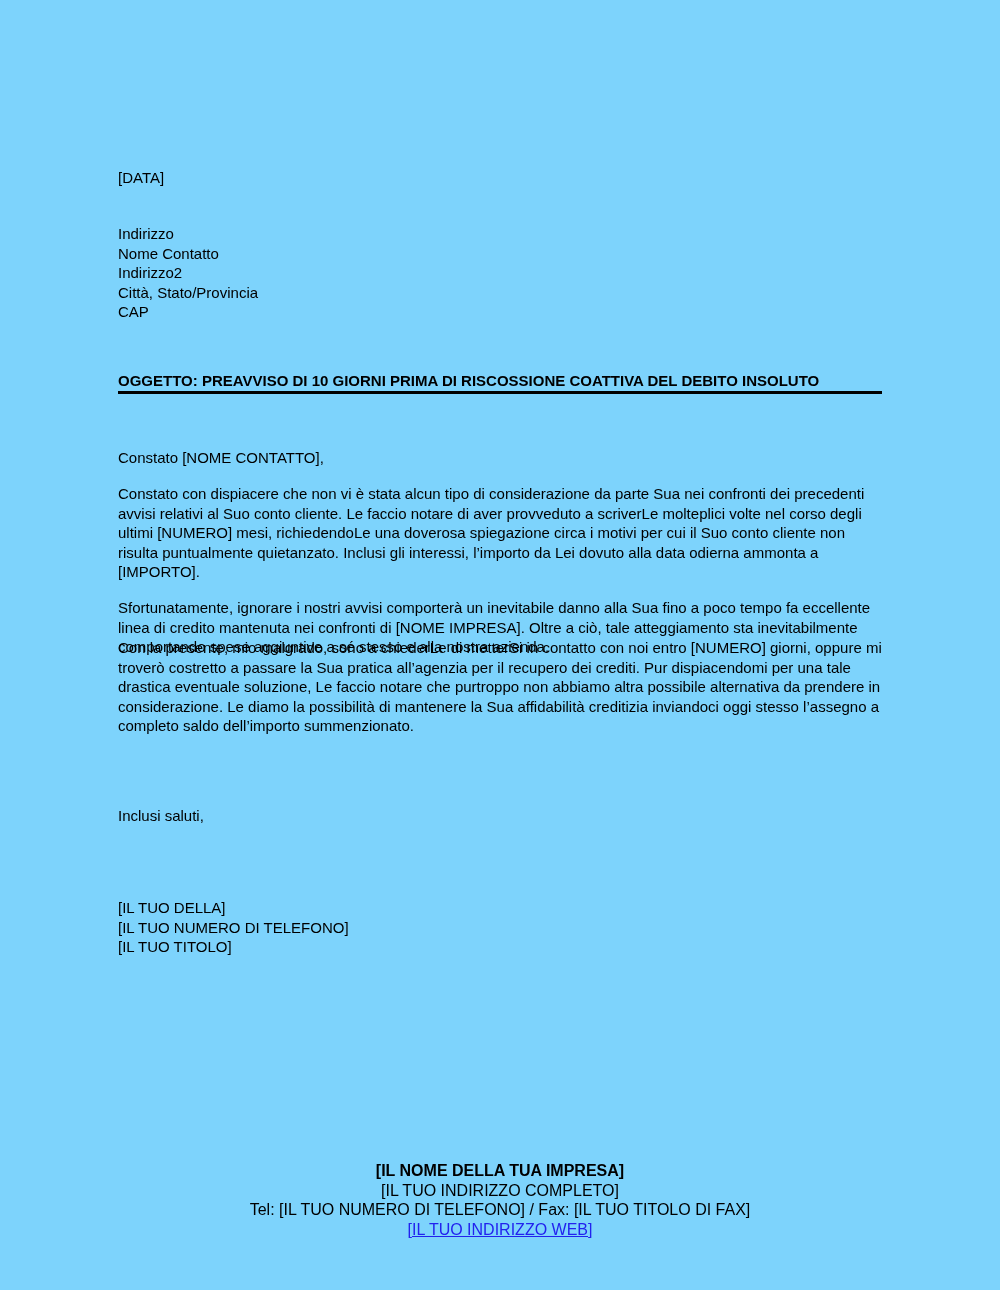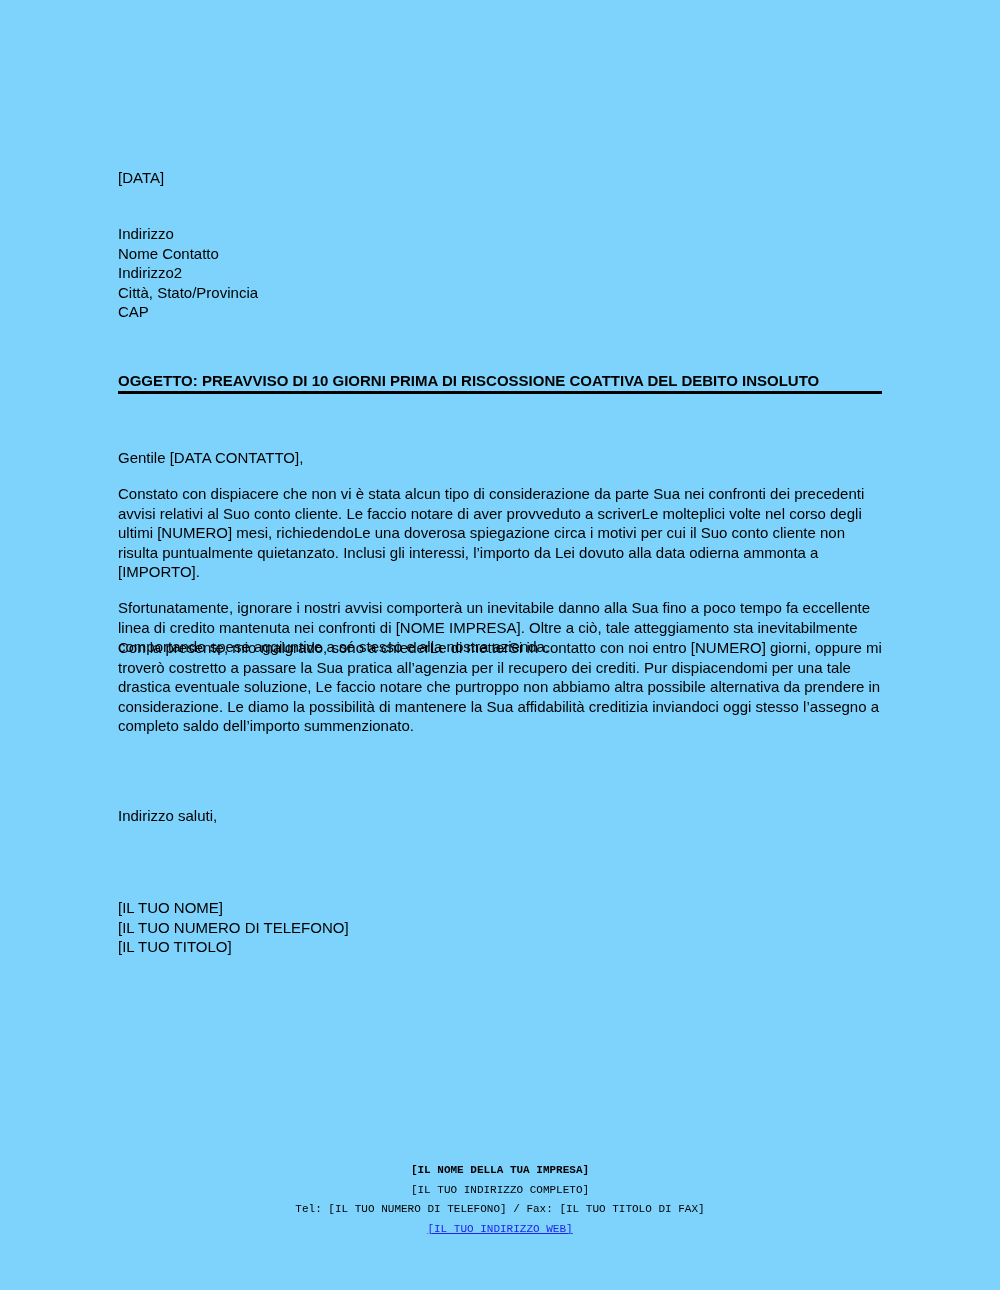--- a/index.html
+++ b/index.html
@@ -36,23 +36,22 @@
     .para-2            { top: 598px; }
     .para-3            { top: 638px; }
     .closing-block     { top: 806px; }
     .signature-block   { top: 898px; }
     .footer-block {
       position: absolute;
       left: 0;
       top: 1161px;
       width: 1000px;
       text-align: center;
-      font-size: 11px;
+      font-size: 16px;
       line-height: 19.5px;
-      font-family: Liberation Mono, monospace;
     }
     .footer-company { font-weight: bold; }
     .footer-link {
       color: #2222ee;
       text-decoration: underline;
       cursor: pointer;
     }
   </style>
 </head>
 <body>
@@ -64,32 +63,32 @@
   <div class="block recipient-block">
     <div>Indirizzo</div>
     <div>Nome Contatto</div>
     <div>Indirizzo2</div>
     <div>Città, Stato/Provincia</div>
     <div>CAP</div>
   </div>
 
   <div class="block subject-block">OGGETTO: PREAVVISO DI 10 GIORNI PRIMA DI RISCOSSIONE COATTIVA DEL DEBITO INSOLUTO</div>
 
-  <div class="block greeting-block">Gentile [DATA CONTATTO],</div>
+  <div class="block greeting-block">Constato [NOME CONTATTO],</div>
 
   <div class="block para-1">Constato con dispiacere che non vi è stata alcun tipo di considerazione da parte Sua nei confronti dei precedenti avvisi relativi al Suo conto cliente. Le faccio notare di aver provveduto a scriverLe molteplici volte nel corso degli ultimi [NUMERO] mesi, richiedendoLe una doverosa spiegazione circa i motivi per cui il Suo conto cliente non risulta puntualmente quietanzato. Inclusi gli interessi, l’importo da Lei dovuto alla data odierna ammonta a [IMPORTO].</div>
 
   <div class="block para-2">Sfortunatamente, ignorare i nostri avvisi comporterà un inevitabile danno alla Sua fino a poco tempo fa eccellente linea di credito mantenuta nei confronti di [NOME IMPRESA]. Oltre a ciò, tale atteggiamento sta inevitabilmente comportando spese aggiuntive a sé stesso e alla nostra azienda.</div>
 
   <div class="block para-3">Con la presente, mio malgrado, sono a chiederLe di metterSi in contatto con noi entro [NUMERO] giorni, oppure mi troverò costretto a passare la Sua pratica all’agenzia per il recupero dei crediti. Pur dispiacendomi per una tale drastica eventuale soluzione, Le faccio notare che purtroppo non abbiamo altra possibile alternativa da prendere in considerazione. Le diamo la possibilità di mantenere la Sua affidabilità creditizia inviandoci oggi stesso l’assegno a completo saldo dell’importo summenzionato.</div>
 
-  <div class="block closing-block">Indirizzo saluti,</div>
+  <div class="block closing-block">Inclusi saluti,</div>
 
   <div class="block signature-block">
-    <div>[IL TUO NOME]</div>
+    <div>[IL TUO DELLA]</div>
     <div>[IL TUO NUMERO DI TELEFONO]</div>
     <div>[IL TUO TITOLO]</div>
   </div>
 
   <div class="footer-block">
     <div class="footer-company">[IL NOME DELLA TUA IMPRESA]</div>
     <div>[IL TUO INDIRIZZO COMPLETO]</div>
     <div>Tel: [IL TUO NUMERO DI TELEFONO] / Fax: [IL TUO TITOLO DI FAX]</div>
     <div>
       <a class="footer-link">[IL TUO INDIRIZZO WEB]</a>

